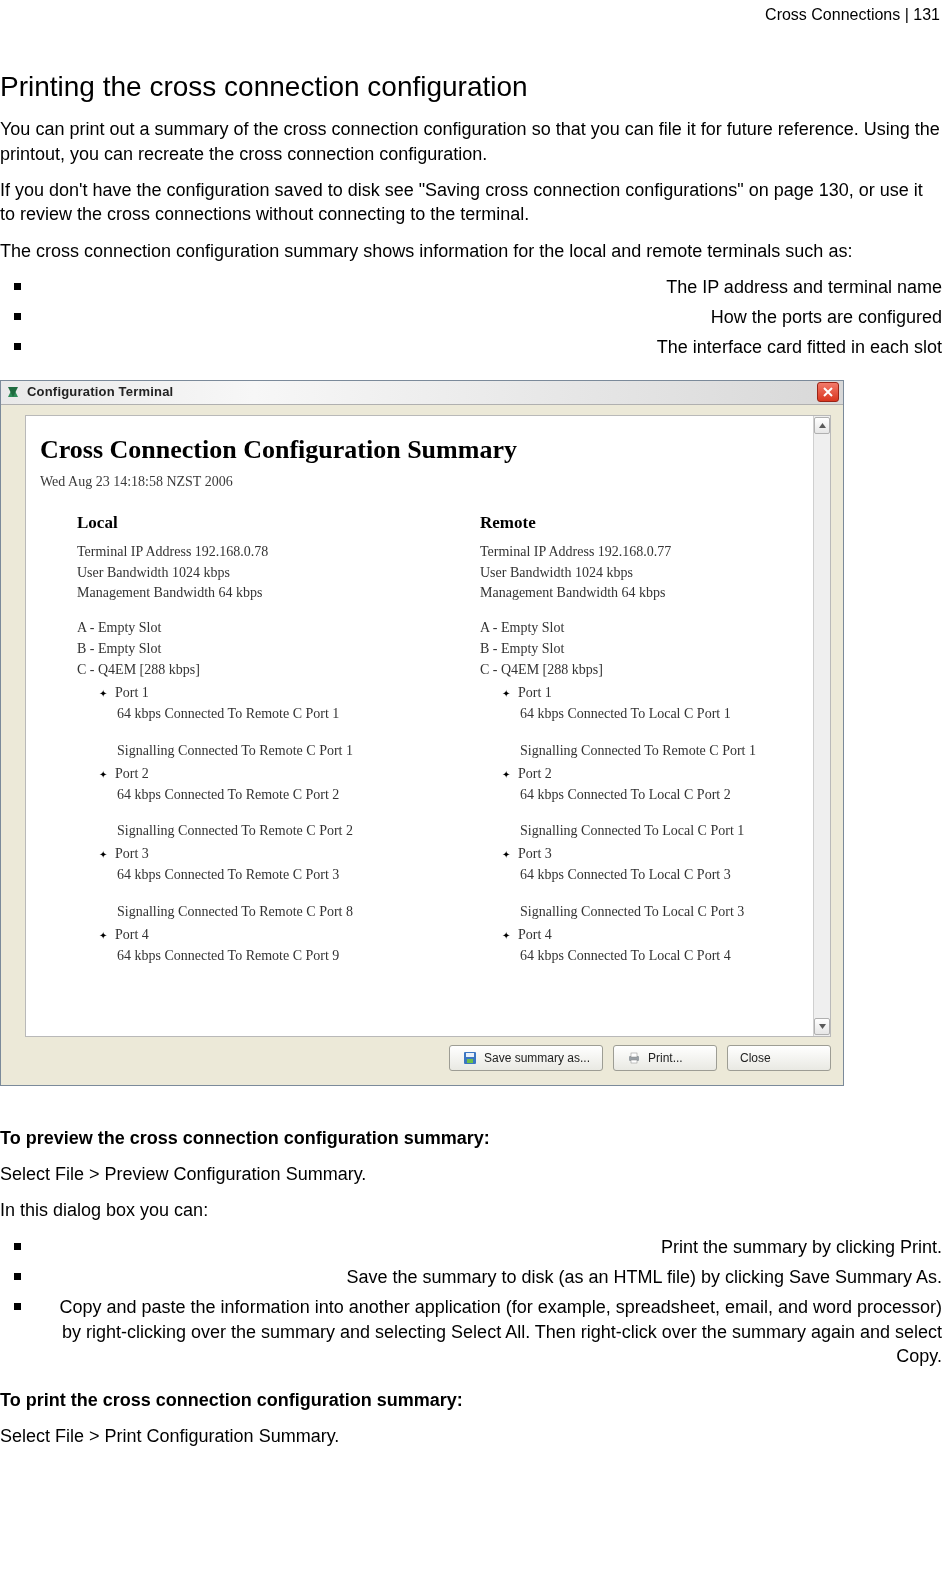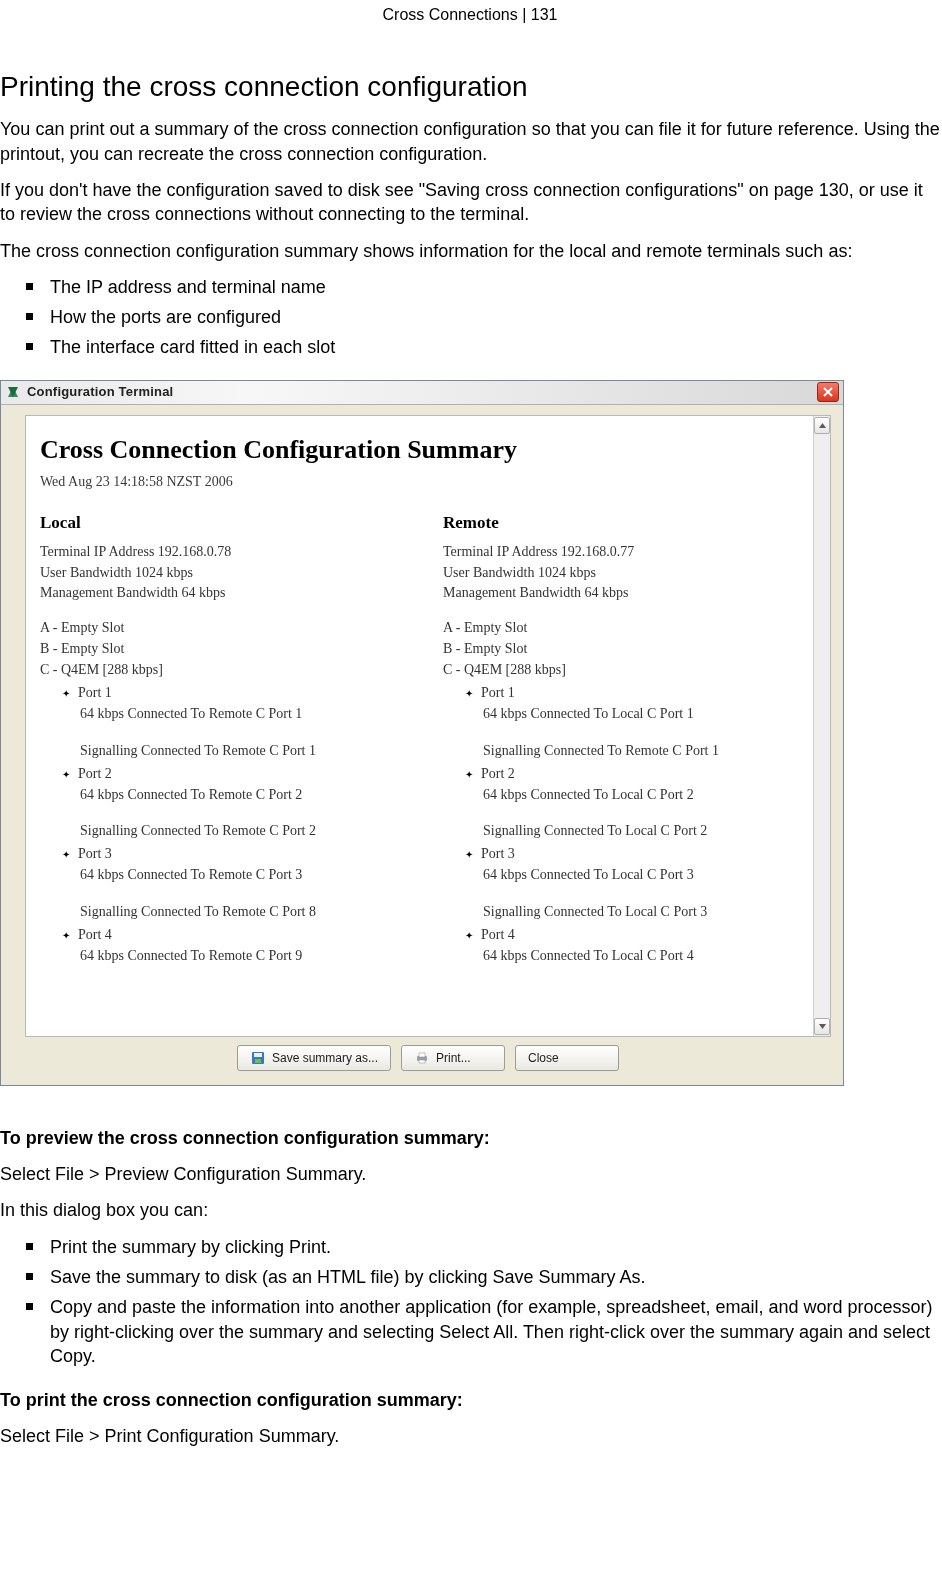--- a/index.html
+++ b/index.html
@@ -9,35 +9,36 @@
     color: #000000;
     font-family: Arial, Helvetica, sans-serif;
     font-size: 18px;
     line-height: 1.35;
     width: 942px;
   }
   .page {
     padding: 4px 0 0 0;
   }
   .header-right {
-    text-align: center;
+    text-align: right;
     font-size: 16px;
     color: #000;
     padding-right: 2px;
   }
   h1.section-title {
     font-size: 28px;
     font-weight: 400;
     margin: 42px 0 12px 0;
   }
   p { margin: 8px 0 12px 0; }
   ul.sq {
     list-style: none;
-    padding-left: 26px;
+    padding-left: 14px;
     margin: 6px 0 20px 0;
+    text-align: right;
   }
   ul.sq li {
     position: relative;
     padding-left: 24px;
     margin: 6px 0;
   }
   ul.sq li::before {
     content: "";
     position: absolute;
     left: 0;
@@ -133,20 +134,21 @@
     margin-bottom: 20px;
   }
   .terminals {
     display: flex;
     gap: 30px;
   }
   .term {
     flex: 1;
     font-size: 14px;
     color: #333;
+    margin-left: 37px;
   }
   .term h3 {
     margin: 0 0 8px 0;
     font-size: 17px;
     font-weight: 700;
     color: #000;
   }
   .term-line { margin: 2px 0; }
   .term-gap { height: 12px; }
   .port-block { margin-left: 40px; margin-top: 4px; margin-bottom: 8px; }
@@ -161,21 +163,21 @@
     color: #000;
     position: absolute;
     left: -2px;
     top: 3px;
   }
   .port-title span { margin-left: 14px; }
   .port-line { margin: 2px 0 4px 0; }
 
   .button-row {
     display: flex;
-    justify-content: center;
+    justify-content: flex-end;
     gap: 10px;
     margin-top: 8px;
   }
   .wbtn {
     min-width: 78px;
     height: 24px;
     padding: 0 12px;
     background: linear-gradient(#ffffff, #e9e9e3);
     border: 1px solid #9d9d94;
     border-radius: 3px;
@@ -275,21 +277,21 @@
 
               <div class="port-block">
                 <div class="port-title"><span>Port 1</span></div>
                 <div class="port-line">64 kbps Connected To Local C Port 1</div>
                 <div class="term-gap"></div>
                 <div class="port-line">Signalling Connected To Remote C Port 1</div>
 
                 <div class="port-title"><span>Port 2</span></div>
                 <div class="port-line">64 kbps Connected To Local C Port 2</div>
                 <div class="term-gap"></div>
-                <div class="port-line">Signalling Connected To Local C Port 2</div>
+                <div class="port-line">Signalling Connected To Local C Port 1</div>
 
                 <div class="port-title"><span>Port 3</span></div>
                 <div class="port-line">64 kbps Connected To Local C Port 3</div>
                 <div class="term-gap"></div>
                 <div class="port-line">Signalling Connected To Local C Port 3</div>
 
                 <div class="port-title"><span>Port 4</span></div>
                 <div class="port-line">64 kbps Connected To Local C Port 4</div>
               </div>
             </div>

